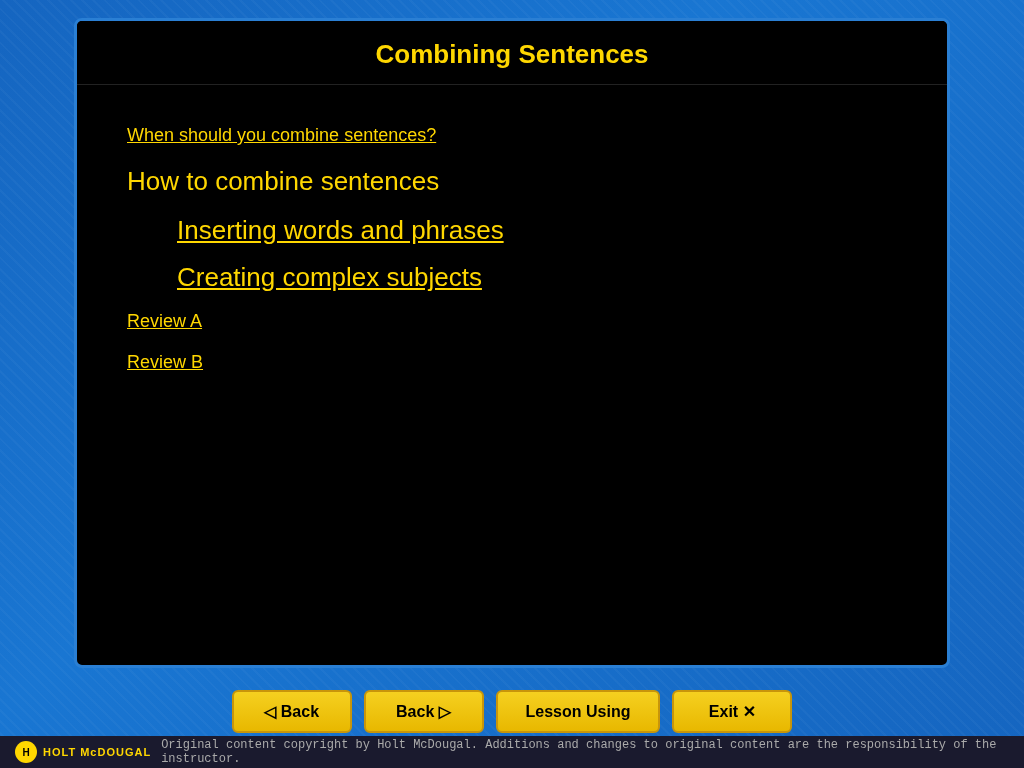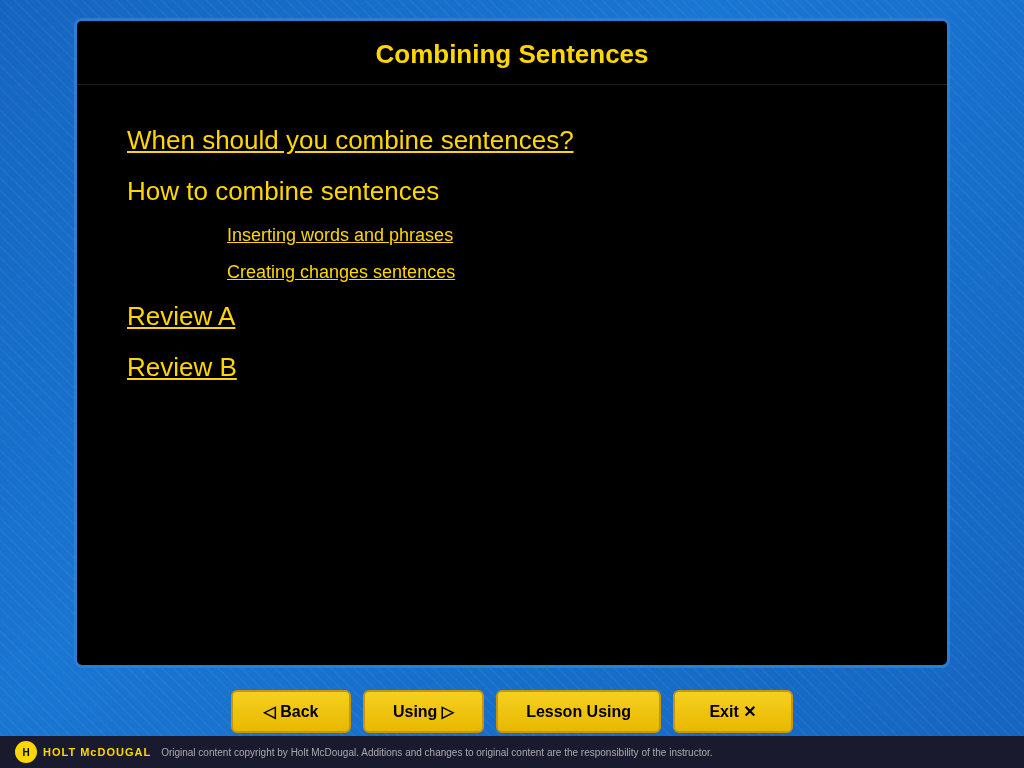--- a/index.html
+++ b/index.html
@@ -71,46 +71,46 @@
     
     .content-area {
       padding: 30px 50px 20px 50px;
       display: flex;
       flex-direction: column;
       gap: 0;
     }
 
     .menu-item {
       color: #ffd700;
-      font-size: 26px;
+      font-size: 18px;
       font-family: Arial, sans-serif;
       text-decoration: underline;
       cursor: pointer;
       padding: 10px 0;
       display: block;
     }
 
     .menu-item-plain {
       color: #ffd700;
       font-size: 26px;
       font-family: Arial, sans-serif;
       padding: 10px 0;
       display: block;
       text-decoration: none;
       cursor: default;
     }
 
     .menu-item-indented {
       color: #ffd700;
-      font-size: 18px;
+      font-size: 26px;
       font-family: Arial, sans-serif;
       text-decoration: underline;
       cursor: pointer;
       padding: 8px 0;
-      margin-left: 100px;
+      margin-left: 50px;
       display: block;
     }
 
     
     .nav-bar {
       position: absolute;
       bottom: 35px;
       left: 0;
       right: 0;
       display: flex;
@@ -170,22 +170,22 @@
     .footer-brand {
       color: #ffd700;
       font-size: 11px;
       font-weight: bold;
       font-family: Arial, sans-serif;
       letter-spacing: 1px;
     }
 
     .footer-text {
       color: #aaa;
-      font-size: 10px;
-      font-family: Liberation Sans, sans-serif;
+      font-size: 12px;
+      font-family: Liberation Mono, monospace;
       flex: 1;
     }
   </style>
 </head>
 <body>
 
 <div class="bg-texture"></div>
 
 <div class="main-container">
 
@@ -198,34 +198,34 @@
     <div class="content-area">
 
       <a class="menu-item" href="#">When should you combine sentences?</a>
 
       <span class="menu-item-plain">How to combine sentences</span>
 
       <a class="menu-item-indented" href="#">Inserting words and phrases</a>
 
 
 
-      <a class="menu-item-indented" href="#">Creating changes sentences</a>
+      <a class="menu-item-indented" href="#">Creating complex subjects</a>
 
       <a class="menu-item" href="#">Review A</a>
 
       <a class="menu-item" href="#">Review B</a>
 
     </div>
   </div>
 
 </div>
 
 <div class="nav-bar">
   <button class="nav-button">◁  Back</button>
-  <button class="nav-button">Using  ▷</button>
+  <button class="nav-button">Back  ▷</button>
   <button class="nav-button">Lesson Using</button>
   <button class="nav-button">Exit  ✕</button>
 </div>
 
 <div class="footer-bar">
   <div class="footer-logo">
     <div class="logo-icon">H</div>
     <span class="footer-brand">HOLT McDOUGAL</span>
   </div>
   <span class="footer-text">Original content copyright by Holt McDougal. Additions and changes to original content are the responsibility of the instructor.</span>

